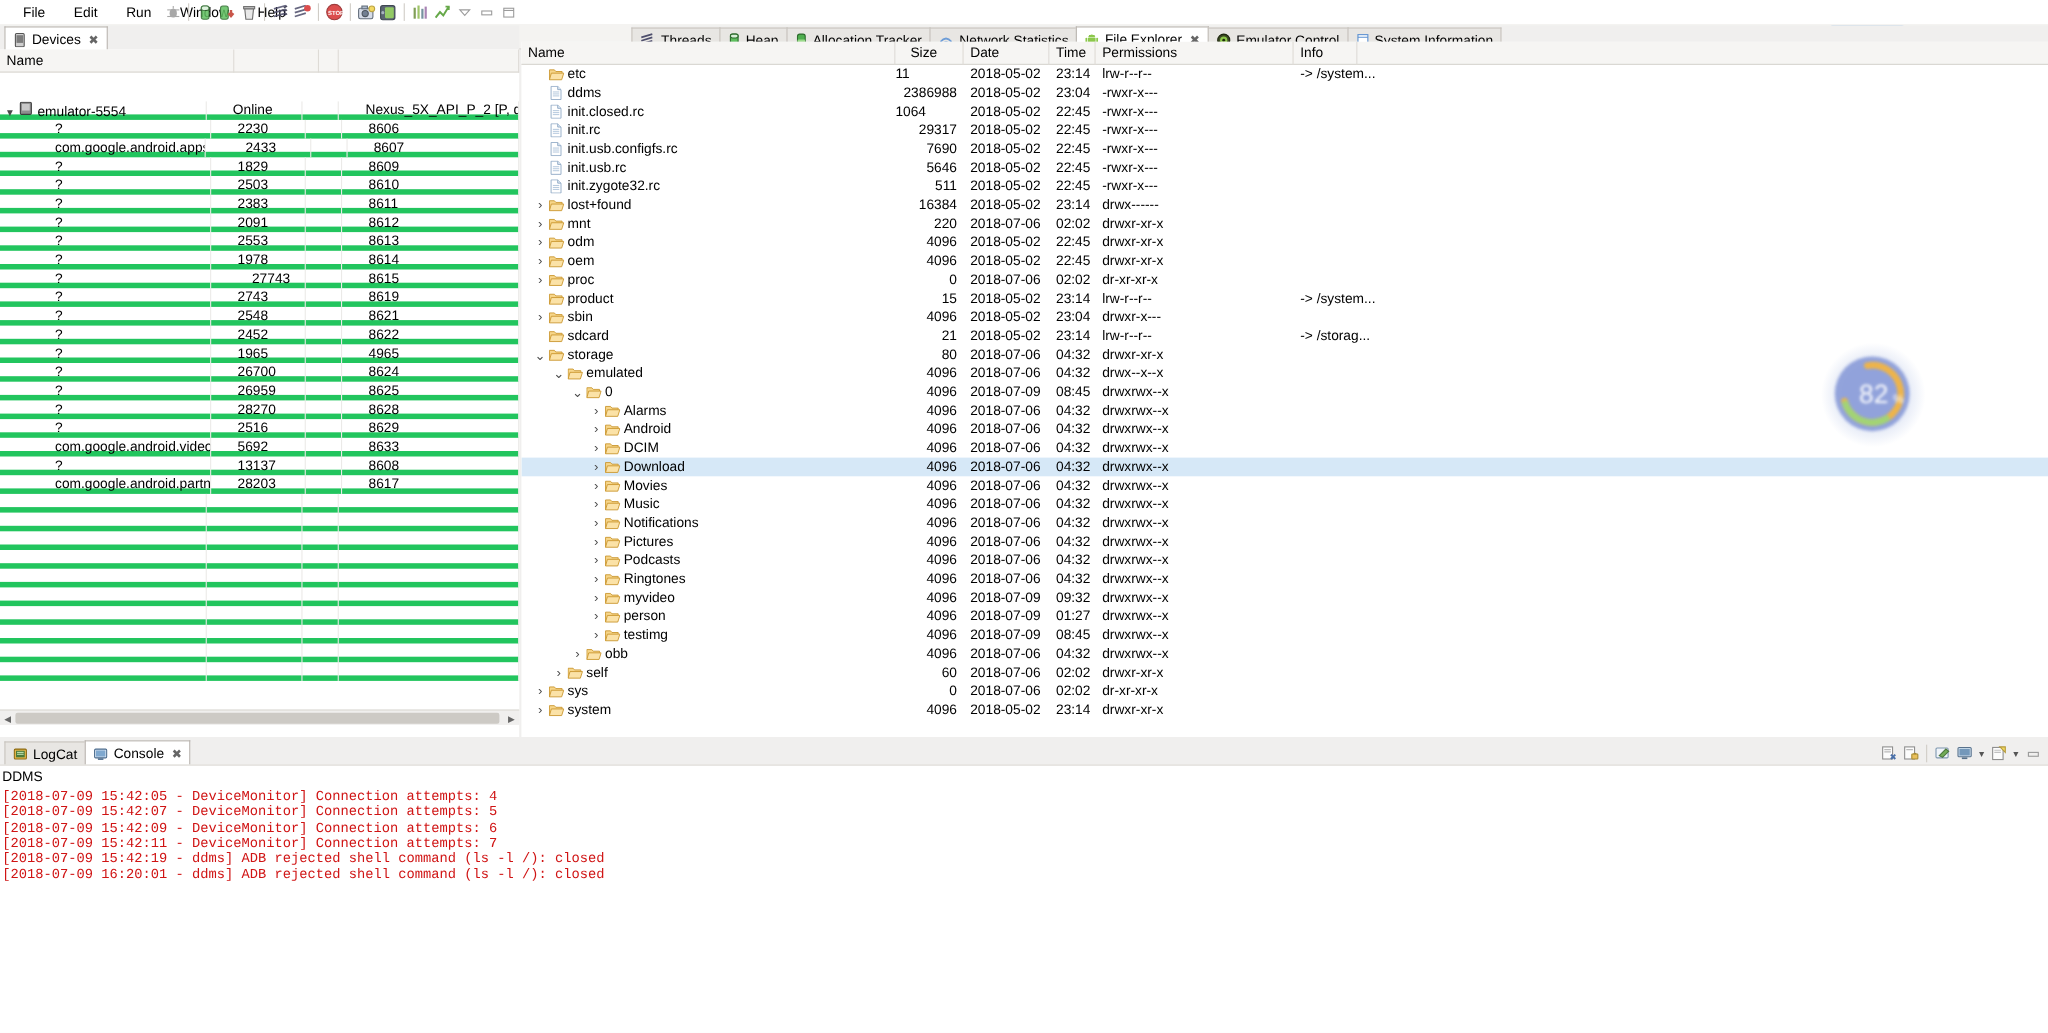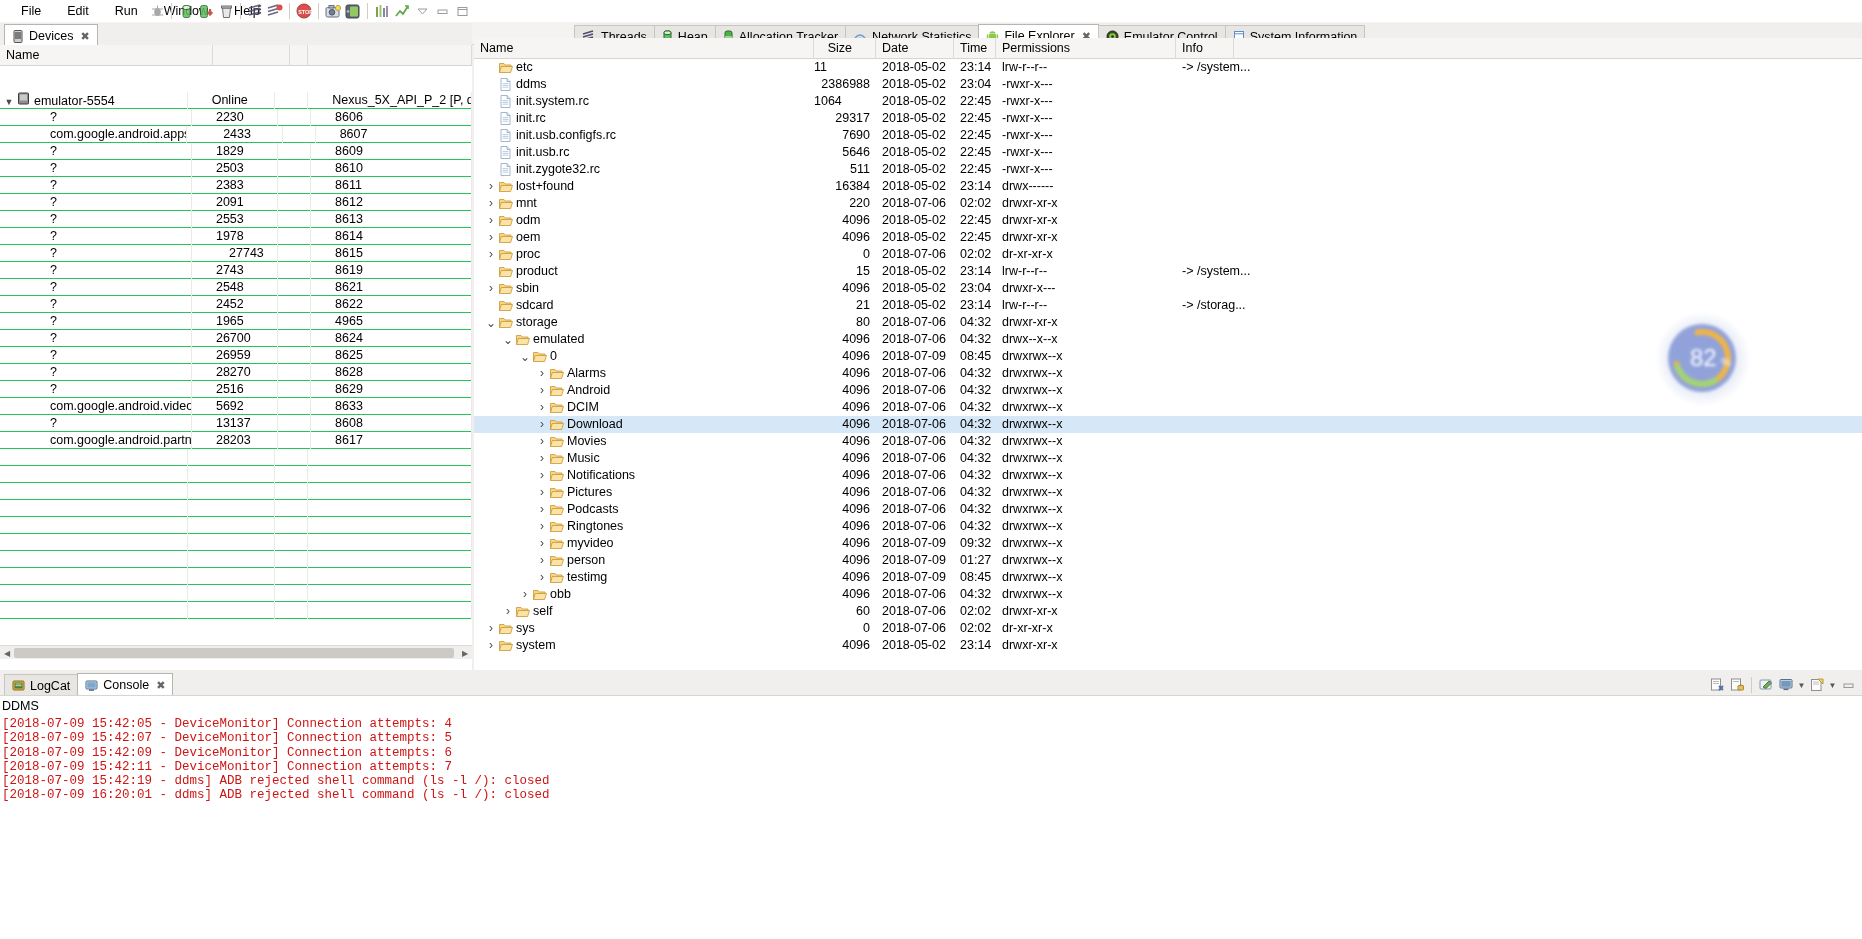--- a/index.html
+++ b/index.html
@@ -62,21 +62,21 @@
     display: flex; align-items: center; font-size: 12.5px;
   }
   .th { padding-left: 6px; border-right: 1px solid #dedbd6; height: 21px; line-height: 21px;
         overflow: hidden; white-space: nowrap; }
 
   .row { display: flex; height: 17px; line-height: 17px; font-size: 12.5px; white-space: nowrap; }
   .row.sel { background: #dedede; }
   .row.sel-blue { background: #d6e8f7; }
   .cell { overflow: hidden; white-space: nowrap; height: 17px; }
 
-  .devrow { border-bottom: 1px solid #22c55e; gap: 18px; }
+  .devrow { border-bottom: 5px solid #22c55e; gap: 18px; }
   .devcell { border-right: 1px solid #ebeae8; }
 
   
   #devices-panel { position: absolute; left: 0; top: 45px; width: 472px; height: 625px; background:#fff; }
   #dev-toolbar { position:absolute; right:0; top:-23px; display:flex; align-items:center; height:22px; }
   #dev-list { position: absolute; left:0; top:47px; width: 472px; height: 553px; overflow: hidden; background:#fff; }
 
   
   #explorer-panel { position: absolute; left: 474px; top: 38px; width: 1388px; height: 632px; background:#fff; }
 
@@ -648,21 +648,21 @@
             <span class="expander"></span>
             <span class="ficon">
               <svg width="11" height="13" viewBox="0 0 11 13">
                 <path d="M1 0.5 L7 0.5 L10 3.5 L10 12.5 L1 12.5 Z" fill="#fff" stroke="#8ca6c4" stroke-width=".8"></path>
                 <path d="M7 0.5 L7 3.5 L10 3.5" fill="#dce7f2" stroke="#8ca6c4" stroke-width=".8"></path>
                 <line x1="2.6" y1="5.6" x2="8.4" y2="5.6" stroke="#aac0d8" stroke-width=".8"></line>
                 <line x1="2.6" y1="7.4" x2="8.4" y2="7.4" stroke="#aac0d8" stroke-width=".8"></line>
                 <line x1="2.6" y1="9.2" x2="8.4" y2="9.2" stroke="#aac0d8" stroke-width=".8"></line>
               </svg>
             </span>
-            <span>init.system.rc</span>
+            <span>init.closed.rc</span>
           </div>
           <div class="cell" style="width: 62px; text-align: left; padding-right: 6px;">1064</div>
           <div class="cell" style="width: 78px; padding-left: 6px;">2018-05-02</div>
           <div class="cell" style="width: 42px; padding-left: 6px;">22:45</div>
           <div class="cell" style="width: 180px; padding-left: 6px;">-rwxr-x---</div>
           <div class="cell" style="width: 260px; padding-left: 6px;"></div>
         </div>
         <div class="row">
           <div class="cell" style="width: 340px; padding-left: 10px; display: flex; align-items: center;">
             <span class="expander"></span>

